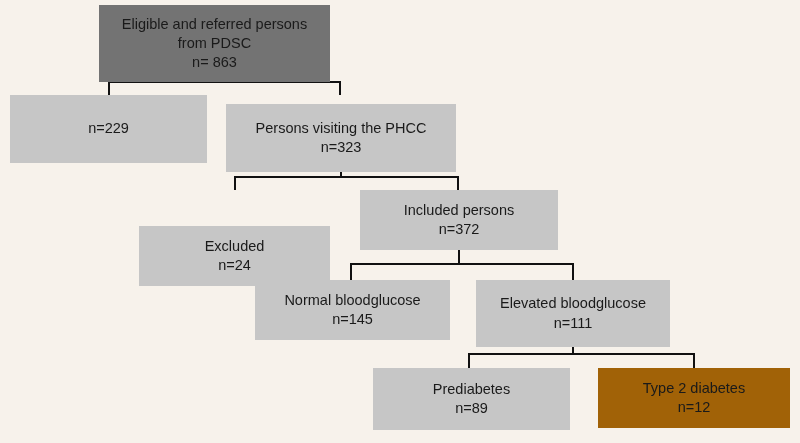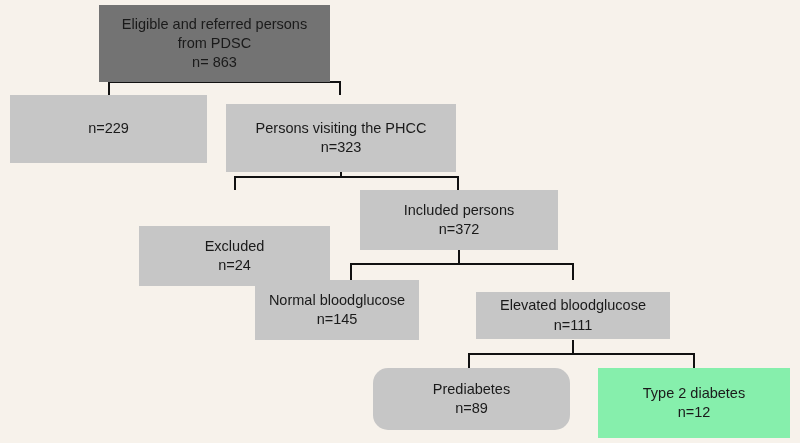--- a/index.html
+++ b/index.html
@@ -84,30 +84,30 @@
         <span class="line">n=323</span>
       </div>
       <div class="node" style="left: 139px; top: 190px; width: 191px; height: 60px; background: rgb(198, 198, 198); margin-top: 36px;">
         <span class="line">Excluded</span>
         <span class="line">n=24</span>
       </div>
       <div class="node" style="left: 360px; top: 190px; width: 198px; height: 60px; background: rgb(198, 198, 198);">
         <span class="line">Included persons</span>
         <span class="line">n=372</span>
       </div>
-      <div class="node" style="left: 255px; top: 280px; width: 164px; height: 60px; background: rgb(198, 198, 198);">
+      <div class="node" style="left: 255px; top: 280px; width: 195px; height: 60px; background: rgb(198, 198, 198);">
         <span class="line">Normal bloodglucose</span>
         <span class="line">n=145</span>
       </div>
-      <div class="node" style="left: 476px; top: 280px; width: 194px; height: 47px; background: rgb(198, 198, 198); margin-top: 12px;">
+      <div class="node" style="left: 476px; top: 280px; width: 194px; height: 67px; background: rgb(198, 198, 198);">
         <span class="line">Elevated bloodglucose</span>
         <span class="line">n=111</span>
       </div>
-      <div class="node" style="left: 373px; top: 368px; width: 197px; height: 62px; background: rgb(198, 198, 198); border-radius: 15px;">
+      <div class="node" style="left: 373px; top: 368px; width: 197px; height: 62px; background: rgb(198, 198, 198);">
         <span class="line">Prediabetes</span>
         <span class="line">n=89</span>
       </div>
-      <div class="node" style="left: 598px; top: 368px; width: 192px; height: 70px; background: #86efac; justify-content: center;">
+      <div class="node" style="left: 598px; top: 368px; width: 192px; height: 60px; background: #a16207; justify-content: center;">
         <span class="line">Type 2 diabetes</span>
         <span class="line">n=12</span>
       </div>
     </div>
 </div>
 
 </body></html>

